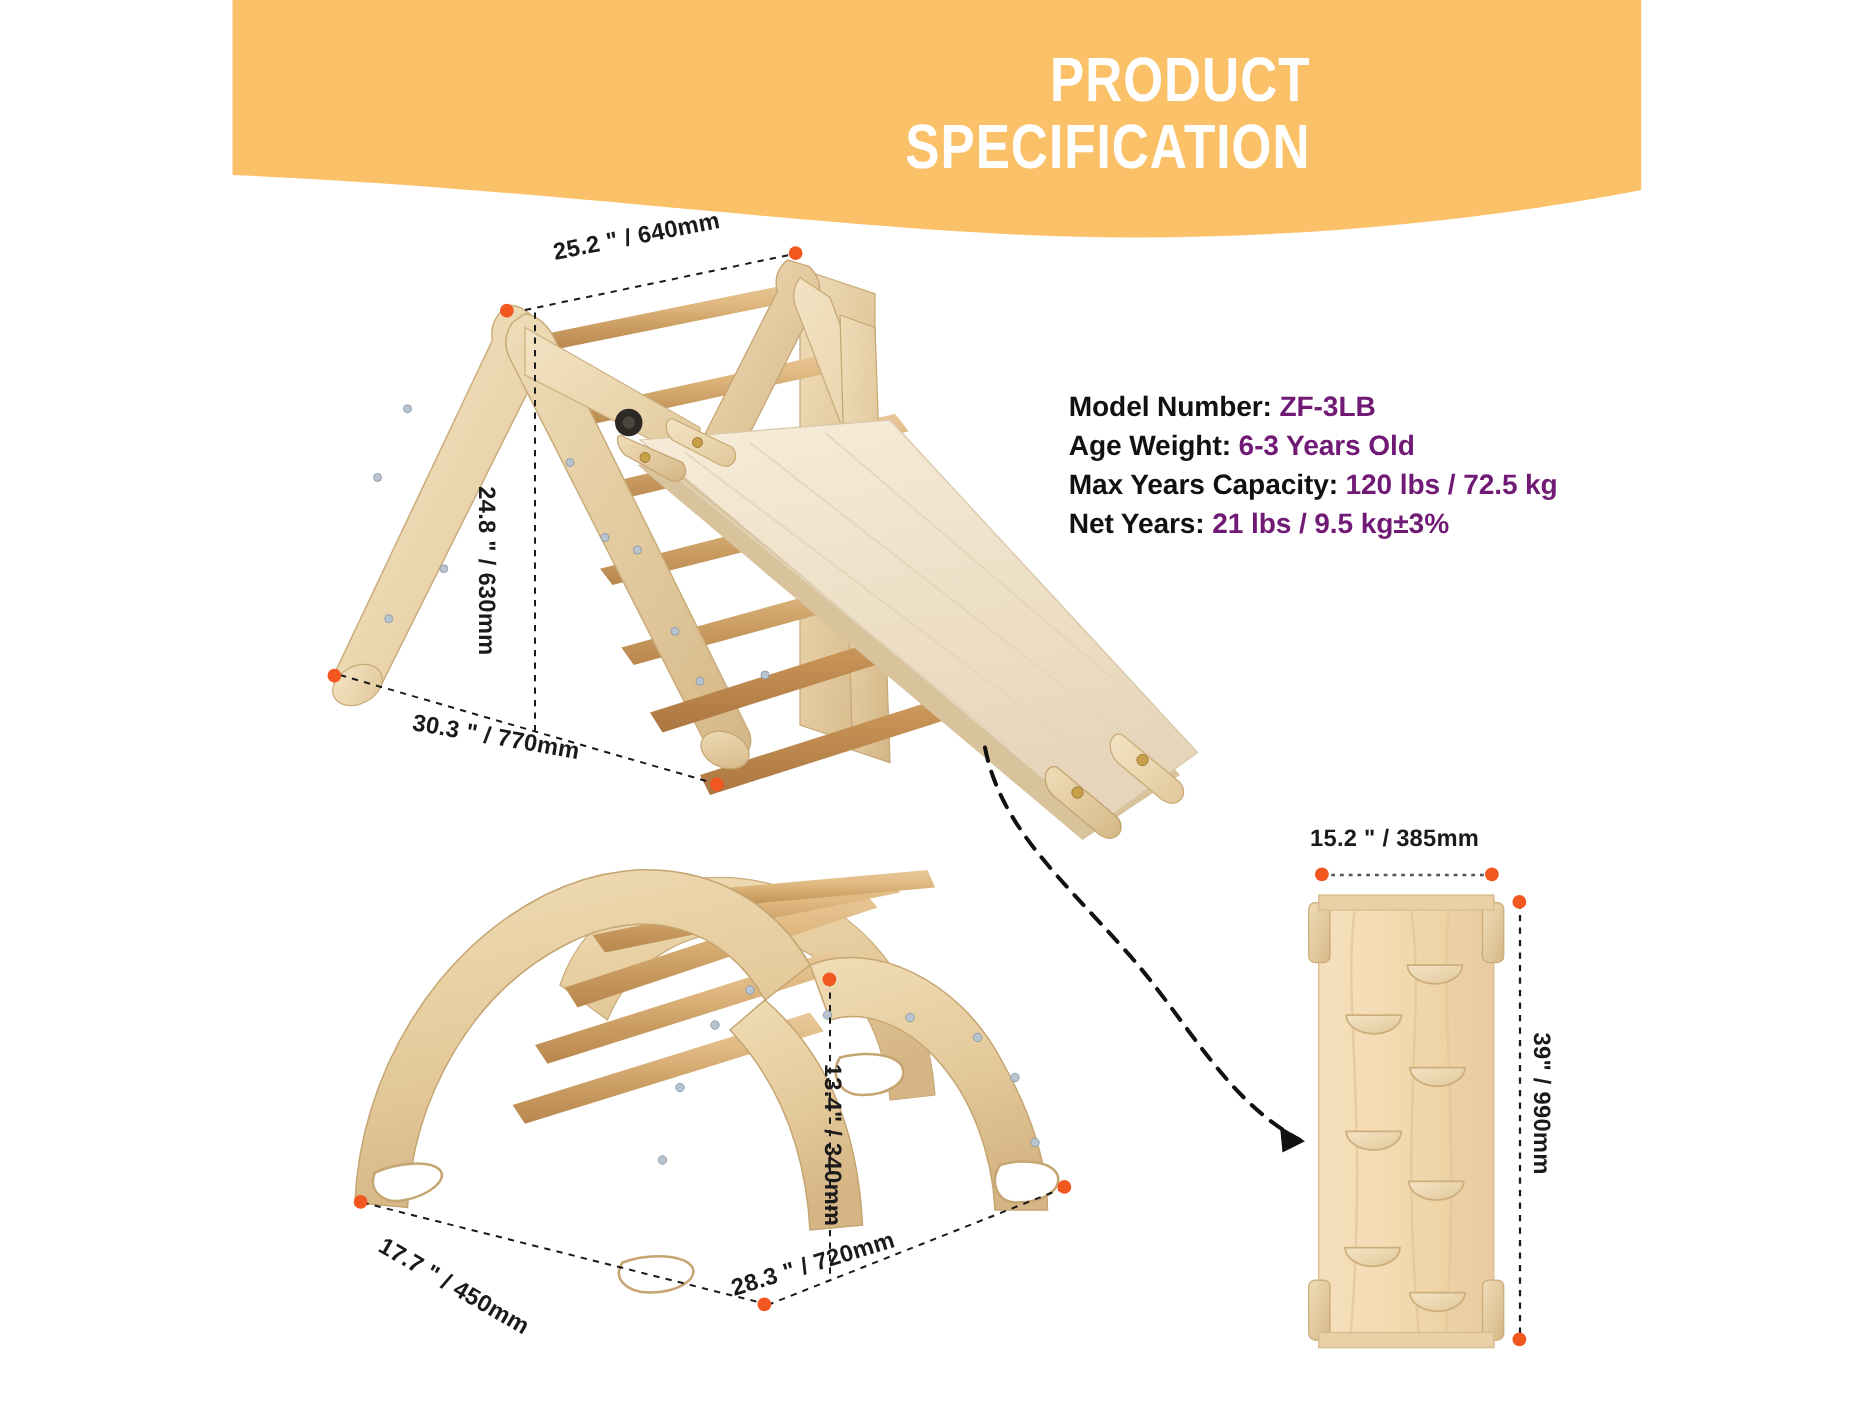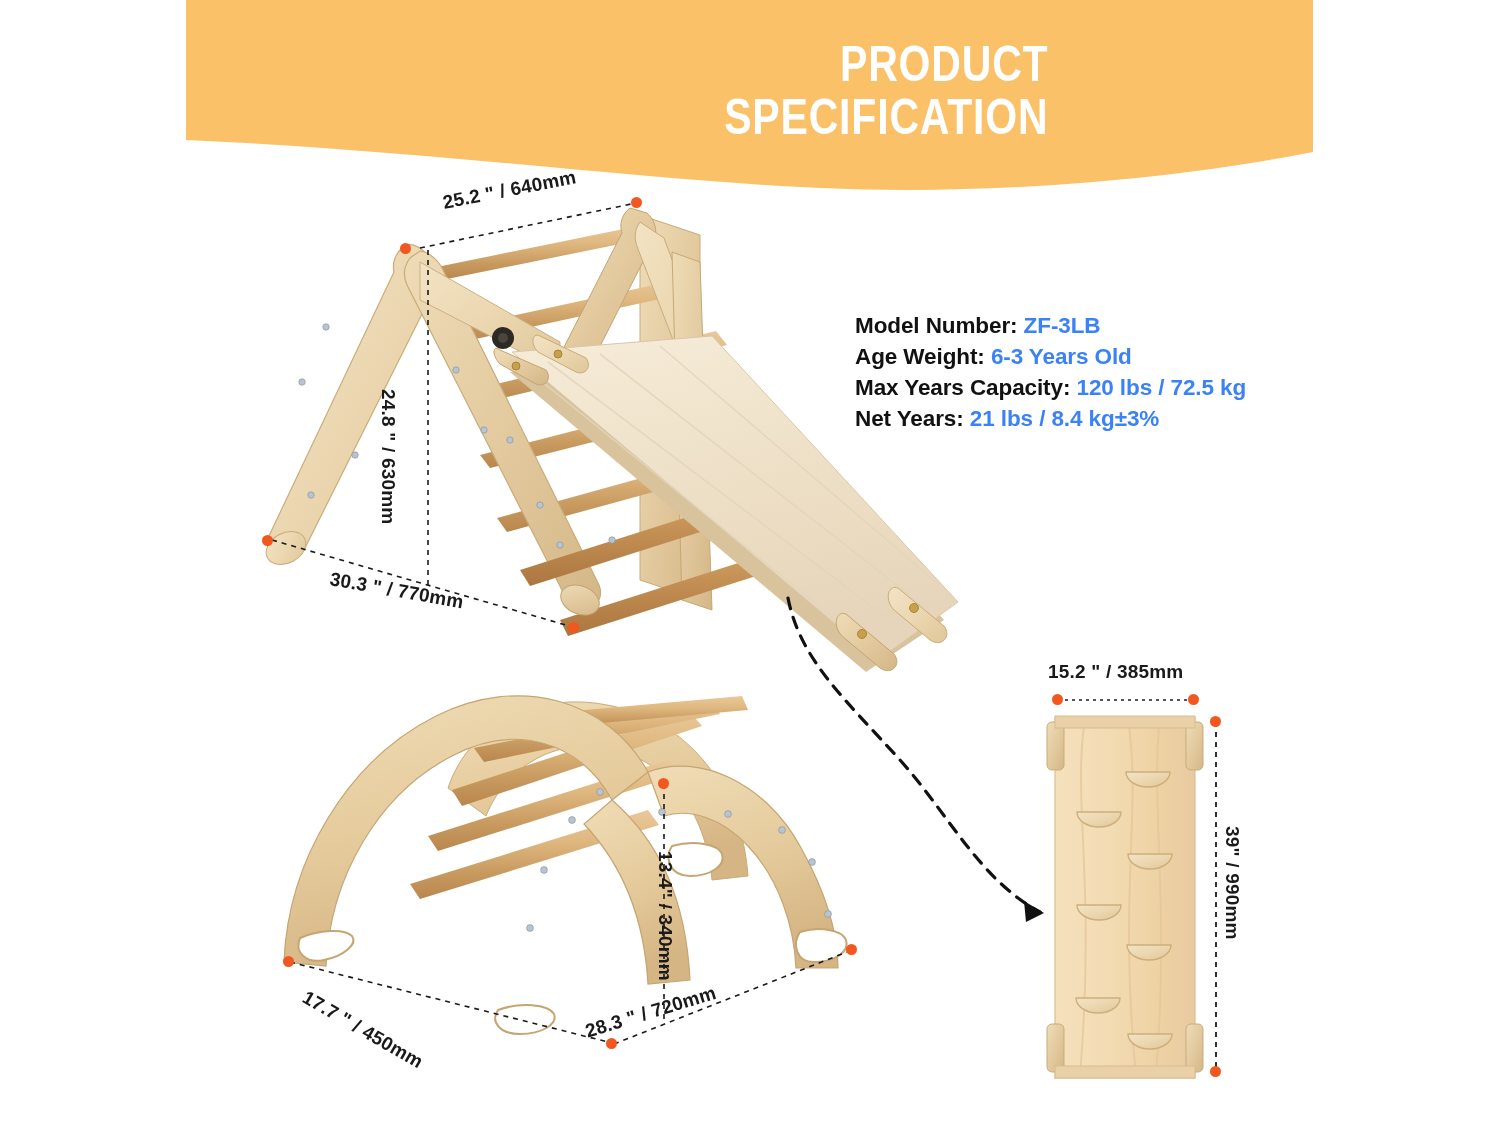--- a/index.html
+++ b/index.html
@@ -31,21 +31,21 @@
   
   .spec-block { position:absolute; left:855px; top:310px; }
   .spec-row {
     font-size:22.5px;
     font-weight:bold;
     line-height:31px;
     color:#111111;
     white-space:nowrap;
     letter-spacing:-0.1px;
   }
-  .spec-row .val { color:#3b82f6;text-align:center; }
+  .spec-row .val { color:#701a75;text-align:center; }
 
   
   .dim {
     position:absolute;
     font-size:19px;
     font-weight:bold;
     color:#1a1a1a;
     white-space:nowrap;
     letter-spacing:0.2px;
   }
@@ -83,21 +83,21 @@
     <div class="spec-row">
       <span>Age Weight:</span>
       <span class="val">6-3 Years Old</span>
     </div>
     <div class="spec-row">
       <span>Max Years Capacity:</span>
       <span class="val">120 lbs / 72.5 kg</span>
     </div>
     <div class="spec-row">
       <span>Net Years:</span>
-      <span class="val">21 lbs / 8.4 kg±3%</span>
+      <span class="val">21 lbs / 9.5 kg±3%</span>
     </div>
   </div>
 
   <svg class="overlay" viewBox="0 0 1500 1125">
     <defs>
       <linearGradient id="woodLight" x1="0" y1="0" x2="1" y2="1">
         <stop offset="0%" stop-color="#f3e3c4"></stop>
         <stop offset="45%" stop-color="#ecd8b2"></stop>
         <stop offset="100%" stop-color="#e0c79a"></stop>
       </linearGradient>

